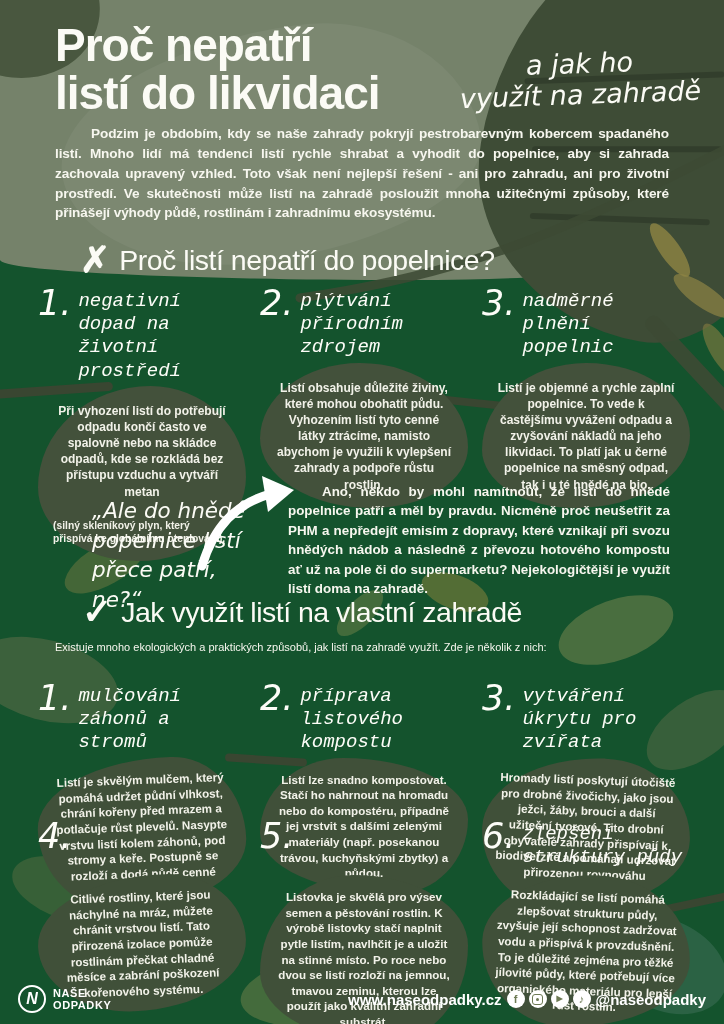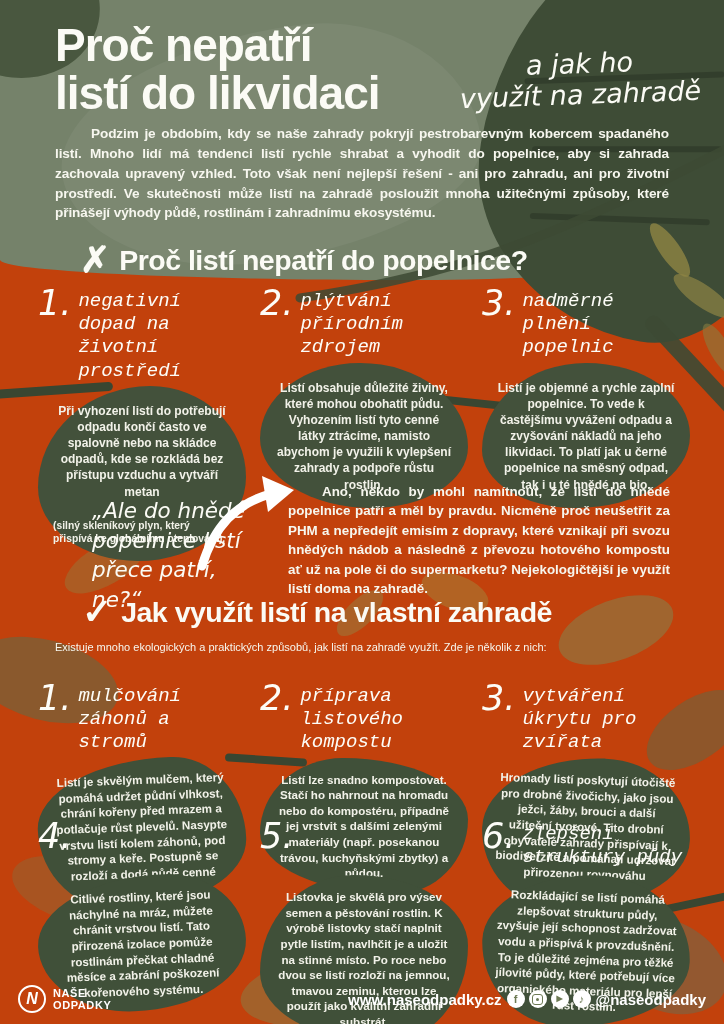--- a/index.html
+++ b/index.html
@@ -1,18 +1,18 @@
 <!DOCTYPE html>
 <html><head>
 <meta charset="utf-8">
 <style>
   * { margin:0; padding:0; box-sizing:border-box; }
   html,body { width:724px; }
   body { font-family:"Liberation Sans", sans-serif; }
-  .page { position:relative; width:724px; height:1024px; background:#c2410c; overflow:hidden; }
+  .page { position:relative; width:724px; height:1024px; background:#14532d; overflow:hidden; }
 
   
   .deco { position:absolute; pointer-events:none; }
   .header-band { top:0; left:0; width:724px; height:280px; background:#75826a;
     border-bottom-left-radius:70% 9%; border-bottom-right-radius:55% 14%; z-index:0; }
   .header-light-leaf { top:30px; left:60px; width:420px; height:230px; background:rgba(255,255,255,0.05);
     border-radius:60% 40% 55% 45% / 50% 60% 40% 50%; transform:rotate(-8deg); z-index:0; }
   .corner-leaf-tl { top:-70px; left:-60px; width:160px; height:150px; background:#49573f;
     border-radius:45% 55% 60% 40% / 50% 50% 55% 45%; transform:rotate(25deg); z-index:0; }
   .leaf-tr { top:-60px; right:-90px; width:330px; height:400px; background:#3e4c36;
@@ -36,21 +36,21 @@
   .title { left:55px; top:22px; font-size:46px; line-height:1.04; font-weight:bold; color:#fbfbf5; letter-spacing:-1px; }
   .subtitle { left:442px; top:48px; width:276px; text-align:center; color:#fbfbf5;
     font-size:27px; line-height:1.15; transform:rotate(-2deg); }
   .intro { left:55px; top:124px; width:614px; font-size:13.6px; font-weight:bold; color:#f7f7ef;
     text-align:justify; text-indent:36px; line-height:1.46; letter-spacing:-0.1px; }
 
   .sec-head { display:flex; align-items:center; gap:9px; color:#fbfbf5; }
   .sec1-head { left:80px; top:242px; }
   .sec2-head { left:82px; top:594px; }
   .sec-head .mark { font-size:36px; line-height:1; font-weight:bold; }
-  .sec-head .htext { font-size:28.5px; font-weight:bold; letter-spacing:-0.5px; }
+  .sec-head .htext { font-size:28.5px; font-weight:normal; letter-spacing:-0.5px; }
 
   .row { left:38px; width:652px; display:flex; gap:14px; }
   .row1 { top:287px; }
   .row2 { top:682px; }
   .row3 { top:820px; }
   .item { flex:1; min-width:0; }
   .item-head { display:flex; gap:7px; color:#fdfdf8; min-height:52px; align-items:flex-start; }
   .num { font-size:35px; line-height:0.95; flex:0 0 auto; }
   .item-title { font-size:19px; line-height:1.22; padding-top:3px;font-family:Liberation Mono, monospace; }
 

